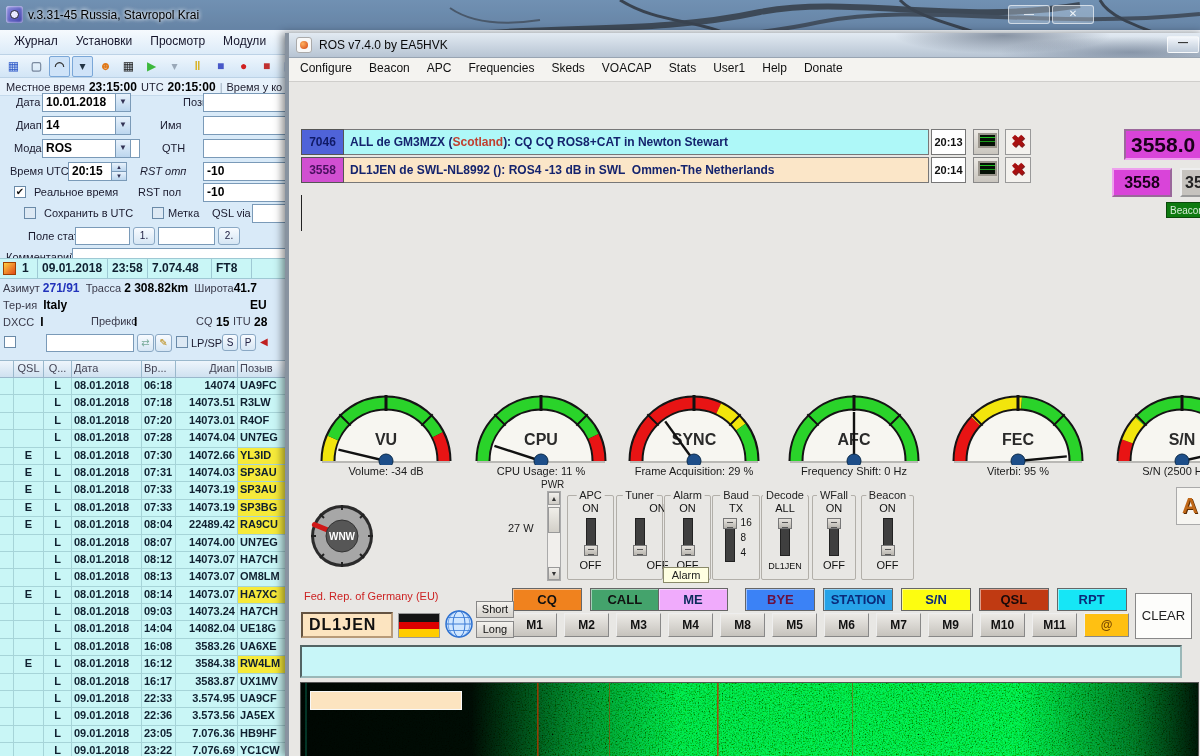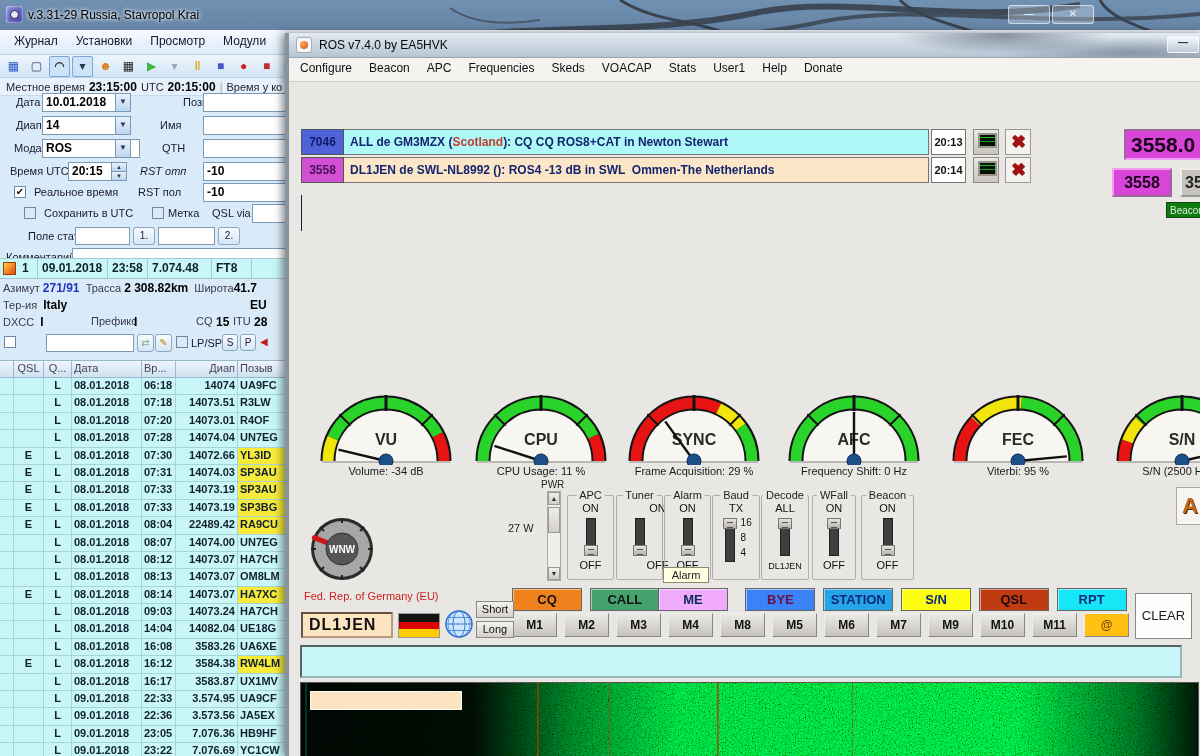--- a/index.html
+++ b/index.html
@@ -122,21 +122,21 @@
        border:2px outset #eee;box-sizing:border-box;font-size:16px;font-weight:bold;color:#222;
        overflow:hidden;padding-left:3px;line-height:25px;}
   .freq-beacon{position:absolute;left:877px;top:124px;width:38px;height:16px;background:#0e7a10;
        border:1px solid #0a4a0a;box-sizing:border-box;color:#d8ecd8;font-size:10px;padding:2px 0 0 3px;
        overflow:hidden;white-space:nowrap;}
   .rx-cursor{position:absolute;left:12px;top:117px;width:1px;height:36px;background:#222;}
   
   .gauge{position:absolute;width:148px;top:307px;}
   .gauge .cap{width:148px;text-align:center;color:#1a1a1a;font-size:11px;margin-top:-2px;white-space:nowrap;}
   
-  #knob{position:absolute;left:20px;top:438px;}
+  #knob{position:absolute;left:20px;top:425px;}
   .pwr-label{position:absolute;left:252px;top:401px;font-size:10px;color:#222;}
   .pwr-val{position:absolute;left:219px;top:444px;font-size:11px;color:#222;}
   .vslider{position:absolute;left:258px;top:413px;width:14px;height:90px;background:#f1efec;
        border:1px solid #aaa;box-sizing:border-box;}
   .vs-arrow{position:absolute;left:0;width:12px;height:13px;background:linear-gradient(#f2f0ec,#cfccc6);
        border:1px solid #999;box-sizing:border-box;font-size:7px;text-align:center;line-height:11px;color:#333;}
   .vs-thumb{position:absolute;left:0;top:15px;width:12px;height:26px;background:linear-gradient(#f0eee9,#d2cfc8);
        border:1px solid #999;box-sizing:border-box;}
   
   .grp{position:absolute;top:417px;height:85px;border:1px solid #b2afa9;border-radius:2px;box-sizing:border-box;}
@@ -197,21 +197,21 @@
     <path d="M400,45 C520,20 640,38 760,12 C850,-5 960,25 1080,5" stroke="#1c2836" stroke-width="6" fill="none"></path>
     <path d="M520,60 C600,30 700,48 820,22 C920,2 1040,30 1200,14" stroke="#222f40" stroke-width="4" fill="none"></path>
     <path d="M620,0 C660,25 700,18 740,40 M900,0 C920,22 980,28 1010,48 M1100,0 C1110,20 1150,30 1185,44" stroke="#16202e" stroke-width="3" fill="none"></path>
     <path d="M450,8 C470,22 500,26 540,20 M1000,60 C1050,45 1090,52 1140,38" stroke="#2a3a4e" stroke-width="2" fill="none"></path>
   </svg>
 </div>
 
 <div id="logapp">
   <div class="la-title">
     <span class="la-app-icon"></span>
-    <span class="la-title-text">v.3.31-29 Russia, Stavropol Krai</span>
+    <span class="la-title-text">v.3.31-45 Russia, Stavropol Krai</span>
     <span class="glass-btn" style="left:1008px;width:40px;">—</span>
     <span class="glass-btn" style="left:1052px;width:40px;">✕</span>
   </div>
   <div class="la-client">
     <div class="la-menubar" id="la-menu">
         <span class="la-menu-item">Журнал</span>
         <span class="la-menu-item">Установки</span>
         <span class="la-menu-item">Просмотр</span>
         <span class="la-menu-item">Модули</span>
         <span class="la-menu-item">Быс</span>

